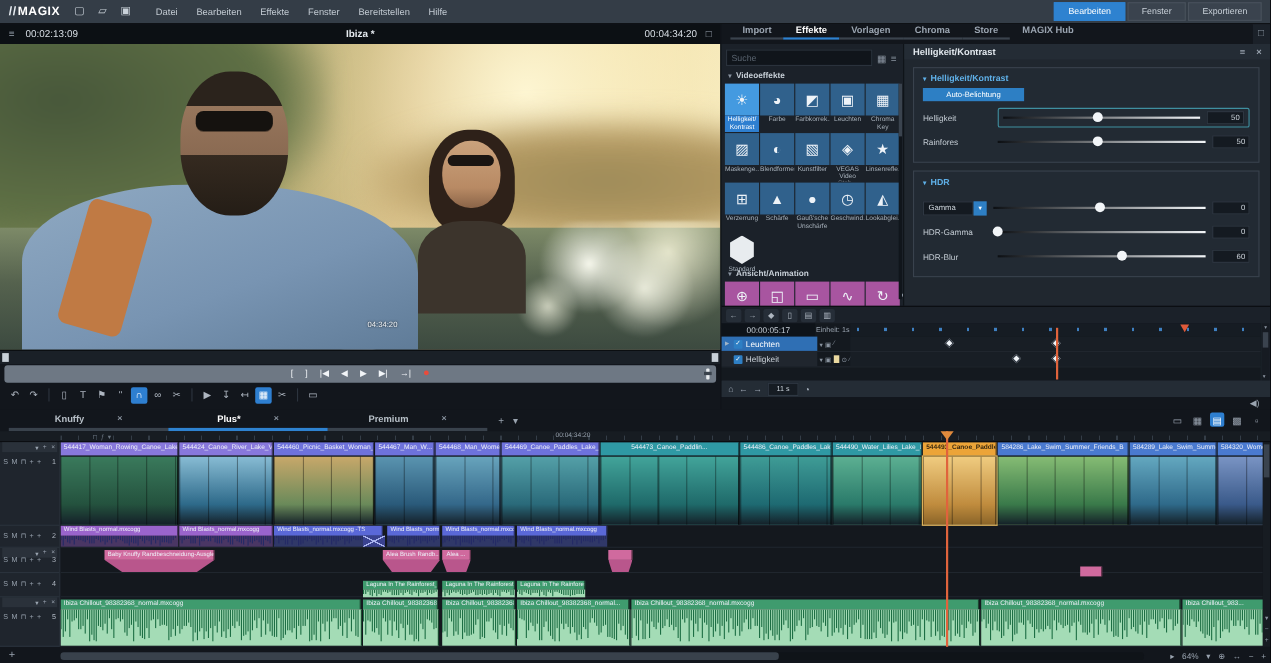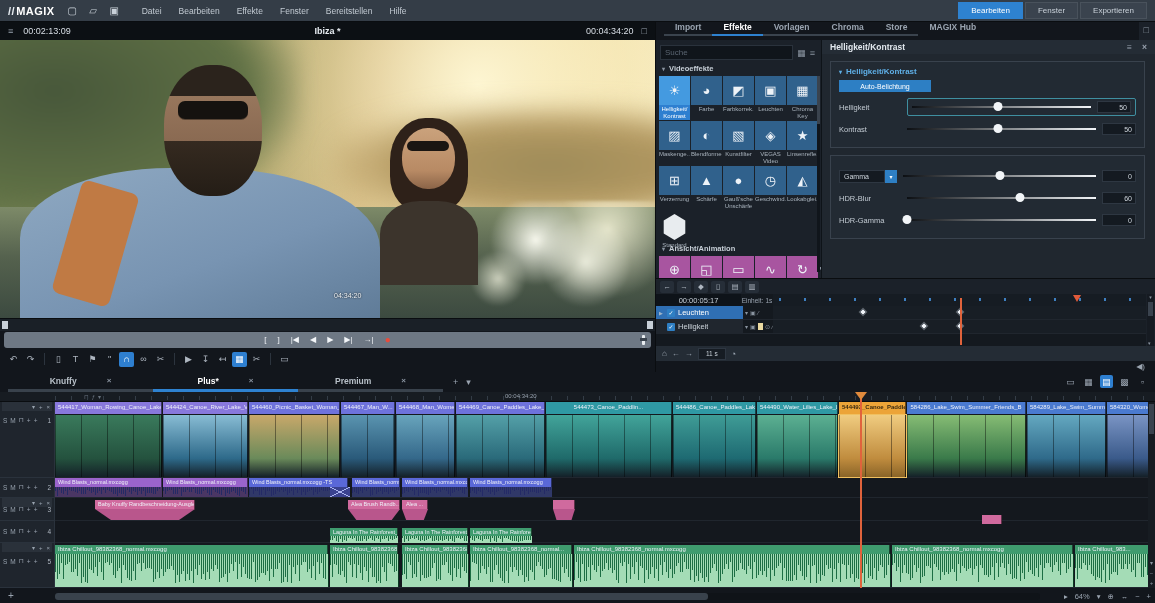--- a/index.html
+++ b/index.html
@@ -406,61 +406,65 @@
             <div class="srow">
               <div class="slabel">Helligkeit</div>
               <div class="sright hl">
                 <div class="strack">
                   <div class="sthumb" style="left: 48%;"></div>
                 </div>
                 <div class="sval">50</div>
               </div>
             </div>
             <div class="srow">
-              <div class="slabel">Kontrast</div>
+              <div class="slabel">Rainfores</div>
               <div class="sright">
                 <div class="strack">
                   <div class="sthumb" style="left: 48%;"></div>
                 </div>
                 <div class="sval">50</div>
               </div>
             </div>
           </div>
       </div>
       <div class="pgroup">
+        <div class="phdr">
+          <span class="car">▾</span>
+          <span>HDR</span>
+        </div>
         <div style="height:6px"></div>
         <div id="g2s">
             <div class="srow">
               <div class="sdrop">
                 <div class="dtxt">Gamma</div>
                 <div class="dcar">▾</div>
               </div>
               <div class="sright">
                 <div class="strack">
                   <div class="sthumb" style="left: 50%;"></div>
                 </div>
                 <div class="sval">0</div>
               </div>
             </div>
             <div class="srow">
+              <div class="slabel">HDR-Gamma</div>
+              <div class="sright">
+                <div class="strack">
+                  <div class="sthumb" style="left: 0%;"></div>
+                </div>
+                <div class="sval">0</div>
+              </div>
+            </div>
+            <div class="srow">
               <div class="slabel">HDR-Blur</div>
               <div class="sright">
                 <div class="strack">
                   <div class="sthumb" style="left: 60%;"></div>
                 </div>
                 <div class="sval">60</div>
-              </div>
-            </div>
-            <div class="srow">
-              <div class="slabel">HDR-Gamma</div>
-              <div class="sright">
-                <div class="strack">
-                  <div class="sthumb" style="left: 0%;"></div>
-                </div>
-                <div class="sval">0</div>
               </div>
             </div>
           </div>
       </div>
     </div>
 
     <div id="kf-toolbar">
         <div class="kfbtn">←</div>
         <div class="kfbtn">→</div>
         <div class="kfbtn">◆</div>

